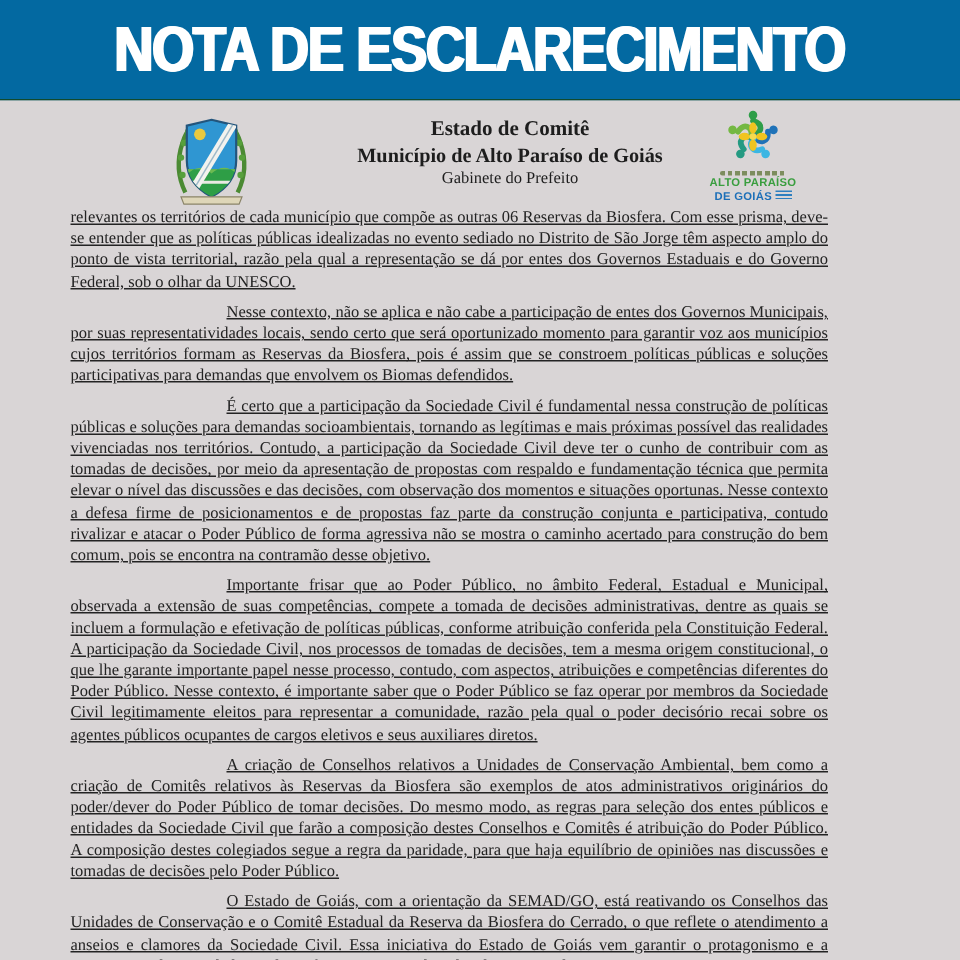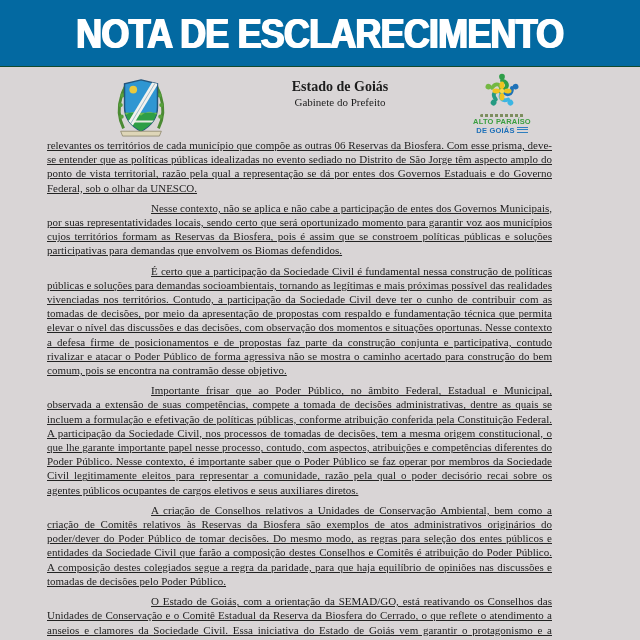--- a/index.html
+++ b/index.html
@@ -104,21 +104,22 @@
         <path d="M12,42 Q20,33 29,41 Q38,33 46,41 L46,38 L12,38 Z" fill="#6cba51"></path>
         <path d="M12,46 L46,46 L46,48 L12,48 Z" fill="#e9e9e2"></path>
         <path d="M45,5 L16,53" stroke="#f2f2ee" stroke-width="6"></path>
         <path d="M45,5 L16,53" stroke="#9db9c9" stroke-width="1"></path>
         <circle cx="21" cy="14" r="4" fill="#e9c93f"></circle>
       </g>
       <path d="M8,57 L50,57 L48,62 L10,62 Z" fill="#ded6b8" stroke="#8a8468" stroke-width="0.8"></path>
     </svg>
 
     <div class="header-text">
-      <div class="h-state">Estado de Goiás</div>
+      <div class="h-state">Estado de Comitê</div>
+      <div class="h-mun">Município de Alto Paraíso de Goiás</div>
       <div class="h-off">Gabinete do Prefeito</div>
     </div>
 
     <div class="city-logo">
       <svg class="city-flower" viewBox="0 0 56 44" aria-hidden="true">
         <g>
           <g transform="rotate(0 28 21)">
             <circle cx="28" cy="6" r="3" fill="#2f9e49"></circle>
             <path d="M28,10 C35,12 35,18 28,20" stroke="#2f9e49" stroke-width="4" fill="none" stroke-linecap="round"></path>
           </g>

